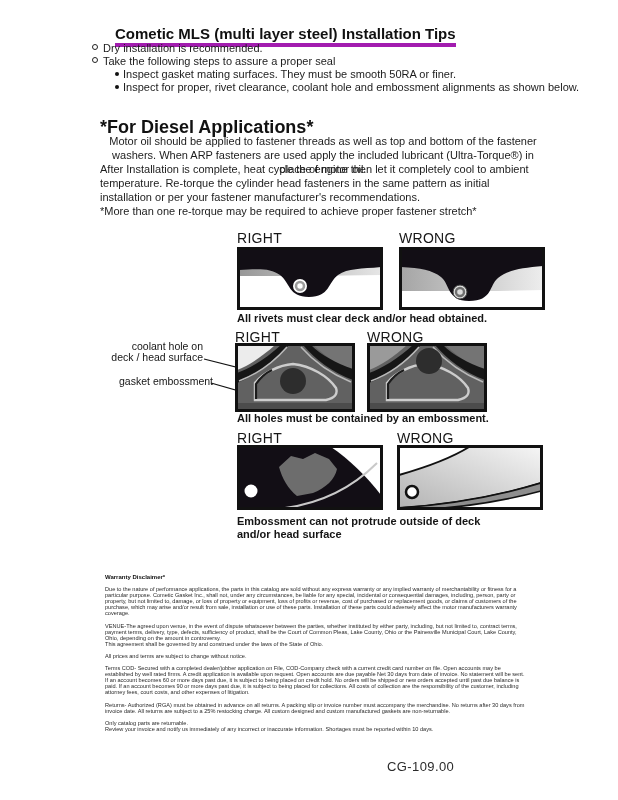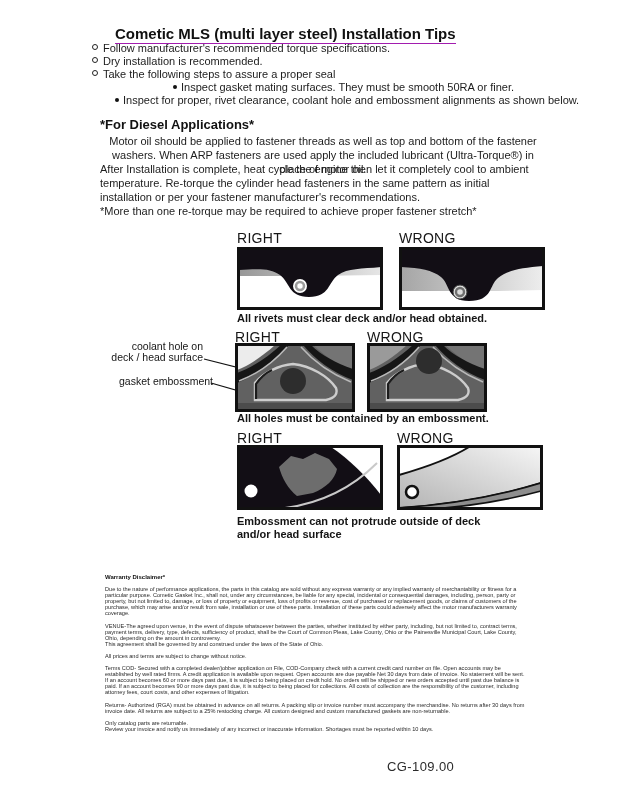--- a/index.html
+++ b/index.html
@@ -3,28 +3,28 @@
 <meta charset="utf-8">
 <style>
   html,body{margin:0;padding:0;background:#ffffff;}
   .page{
     position:relative;width:618px;height:800px;background:#ffffff;overflow:hidden;
     font-family:"Liberation Sans","DejaVu Sans",sans-serif;color:#1c1c1c;
   }
   .abs{position:absolute;}
   .title{
     left:115px;top:25px;font-size:15px;font-weight:700;color:#111;
-    border-bottom:1px solid #a21caf;padding-bottom:1px;display:inline-block;
+    border-bottom:4px solid #a21caf;padding-bottom:1px;display:inline-block;
   }
   .bullets{left:92px;top:42px;width:480px;font-size:11px;line-height:12.9px;}
   .bullet-row{white-space:nowrap;}
-  .sub{padding-left:23px;text-align:center;}
+  .sub{padding-left:23px;}
   .o-bullet{display:inline-block;width:4px;height:4px;border:1px solid #222;border-radius:50%;margin:0 5px 1px 0;vertical-align:1px;}
   .dot-bullet{display:inline-block;width:4px;height:4px;background:#111;border-radius:50%;margin:0 4px 1px 0;vertical-align:1px;}
-  .diesel-h{left:100px;top:117px;font-size:13px;font-weight:700;color:#111;}
+  .diesel-h{left:100px;top:117px;font-size:18px;font-weight:700;color:#111;}
   .para{font-size:11px;line-height:14px;color:#1c1c1c;}
   .p1{left:100px;top:134px;width:446px;text-align:center;}
   .p2{left:100px;top:163px;width:436px;line-height:13.8px;}
   .note{left:100px;top:205px;font-size:11px;}
   .rw-label{font-size:14px;font-weight:400;color:#161616;text-align:left;letter-spacing:0.3px;}
   .caption{font-size:11px;font-weight:700;color:#151515;line-height:12.5px;}
   .d-label{font-size:10.5px;line-height:11px;text-align:right;color:#161616;}
   .legal{left:105px;top:574px;width:420px;font-size:5.6px;line-height:6.1px;color:#2a2a2a;}
   .legal .lg-h{font-size:6px;font-weight:700;margin:0 0 6px 0;color:#111;}
   .legal p{margin:0;}
@@ -33,21 +33,20 @@
   svg{display:block;}
 </style>
 </head>
 <body>
 
 <div class="page">
 
   <div class="abs title">Cometic MLS (multi layer steel) Installation Tips</div>
 
   <div class="abs bullets">
-    <div class="bullet-row"><span class="o-bullet"></span><span>Follow manufacturer's recommended torque specifications.</span></div>
     <div class="bullet-row"><span class="o-bullet"></span><span>Dry installation is recommended.</span></div>
     <div class="bullet-row"><span class="o-bullet"></span><span>Take the following steps to assure a proper seal</span></div>
     <div class="bullet-row sub"><span class="dot-bullet"></span><span>Inspect gasket mating surfaces.  They must be smooth 50RA or finer.</span></div>
     <div class="bullet-row sub"><span class="dot-bullet"></span><span>Inspect for proper, rivet clearance, coolant hole and embossment alignments as shown below.</span></div>
   </div>
 
   <div class="abs diesel-h">*For Diesel Applications*</div>
   <div class="abs para p1">Motor oil should be applied to fastener threads as well as top and bottom of the fastener washers. When ARP fasteners are used apply the included lubricant (Ultra-Torque®) in place of motor oil.</div>
   <div class="abs para p2">After Installation is complete, heat cycle the engine then let it completely cool to ambient temperature. Re-torque the cylinder head fasteners in the same pattern as initial installation or per your fastener manufacturer's recommendations.</div>
   <div class="abs note">*More than one re-torque may be required to achieve proper fastener stretch*</div>

